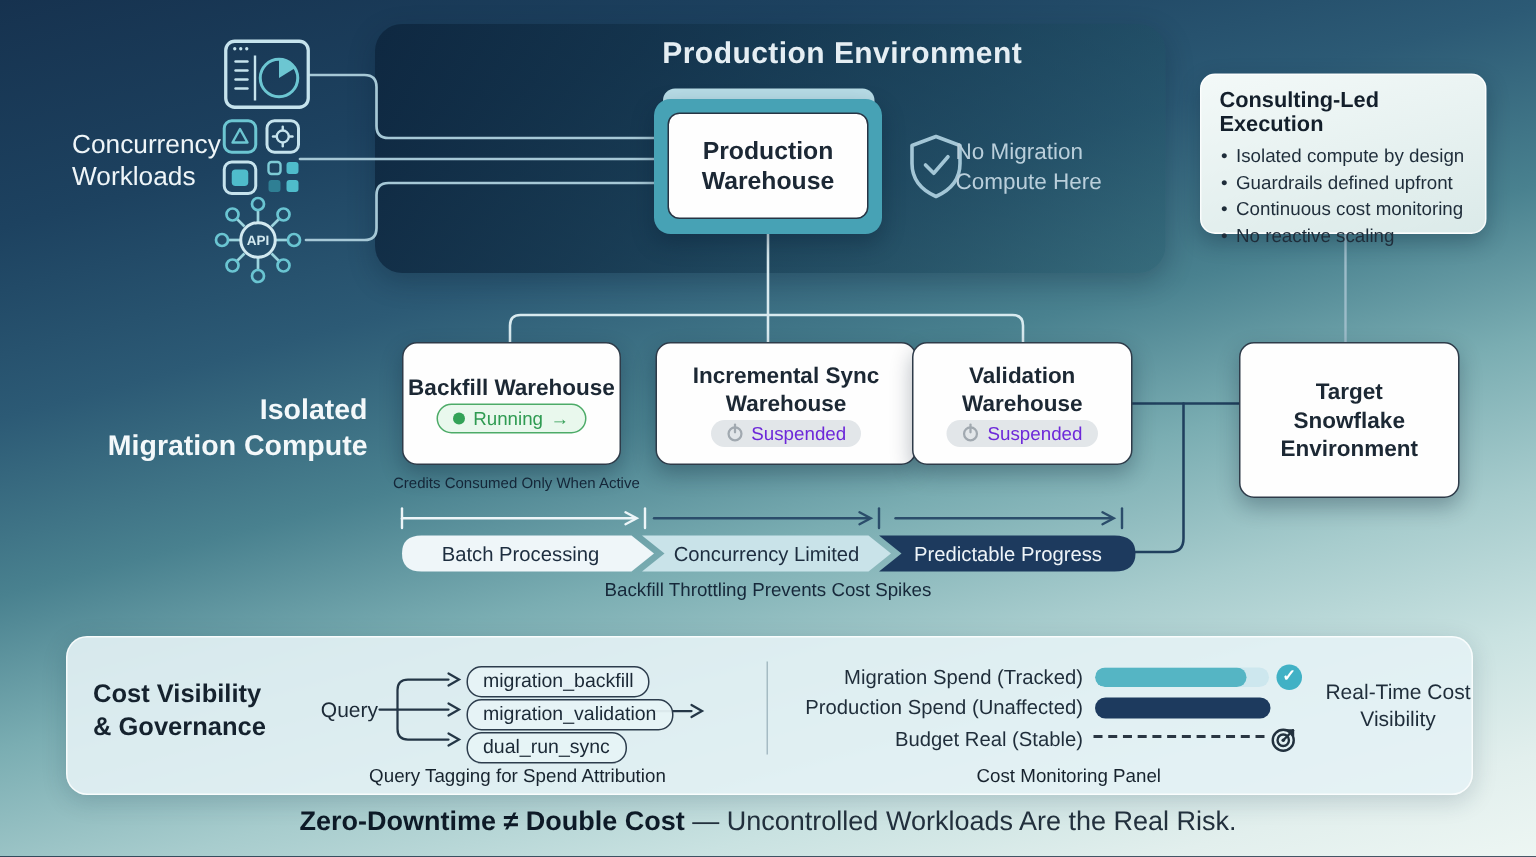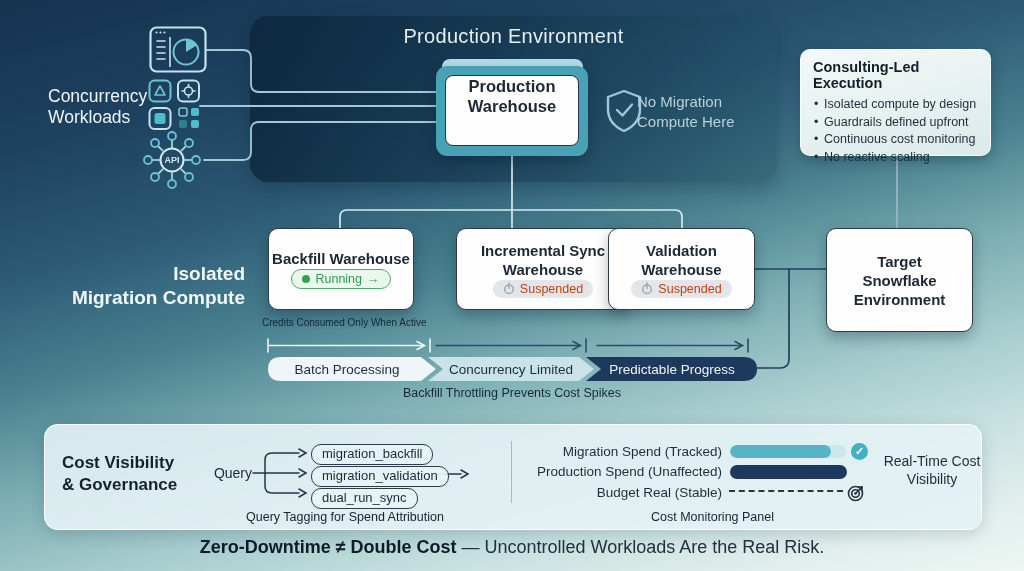--- a/index.html
+++ b/index.html
@@ -6,55 +6,55 @@
   .stage{
     position:relative;width:1024px;height:571px;overflow:hidden;
     font-family:"Liberation Sans",sans-serif;
     background:linear-gradient(165deg,#16324f 0%,#1d4260 18%,#2c5a75 33%,#49818f 47%,#7aadb2 59%,#a7cccd 71%,#c9e2e1 82%,#e2efed 92%,#edf6f3 100%);
   }
   .abs{position:absolute;}
   
   .env-panel{left:250px;top:16px;width:527px;height:166px;border-radius:18px;
     background:linear-gradient(100deg,rgba(12,36,60,.82),rgba(18,52,74,.6) 50%,rgba(30,80,98,.4));
     box-shadow:0 6px 18px rgba(8,25,45,.25);}
-  .env-title{left:250px;top:25px;width:527px;text-align:center;font-size:20px;font-weight:400;
-    color:#e5eef3;letter-spacing:.3px;}
+  .env-title{left:250px;top:25px;width:527px;text-align:center;font-size:20px;font-weight:700;
+    color:#e5eef3;letter-spacing:.3px;padding-left:48px;}
   .workloads-label{left:48px;top:86px;width:104px;font-size:17.5px;line-height:21px;color:#eef5f8;font-weight:500;}
   
   .pw-tab{left:442px;top:59px;width:141px;height:22px;border-radius:8px;background:#b7dce6;}
   .pw-frame{left:436px;top:66px;width:152px;height:90px;border-radius:11px;background:#47a2b5;
     box-shadow:0 6px 14px rgba(8,30,50,.35);}
   .pw-box{left:445px;top:75px;width:134px;height:71px;border-radius:8px;background:#fefefe;
-    border:1.5px solid #273444;display:flex;justify-content:center;
+    border:1.5px solid #273444;display:flex;align-items:center;justify-content:center;
     font-size:16.5px;font-weight:700;color:#1c2835;line-height:20px;text-align:center;box-sizing:border-box;}
   .shield-note{left:637px;top:92px;width:134px;font-size:15px;line-height:20px;color:#bacfdb;}
   
   .consult{left:800px;top:49px;width:191px;height:107px;border-radius:10px;box-sizing:border-box;
     background:linear-gradient(165deg,#f3f9f8,#dbeae9);border:1px solid rgba(255,255,255,.85);
     box-shadow:0 5px 14px rgba(10,30,50,.3);padding:9px 12px;}
   .consult-title{font-size:14.5px;font-weight:700;color:#131f2b;margin-bottom:5px;}
   .bullet{font-size:12.5px;color:#1f2d3a;line-height:17.5px;padding-left:11px;position:relative;}
   .bullet::before{content:"•";position:absolute;left:1px;}
   
   .iso-label{left:38px;top:262px;width:207px;text-align:right;font-size:19px;font-weight:600;
     color:#f3f8fa;line-height:24px;white-space:pre-line;}
   .wh{background:#fefefe;border:1.5px solid #2e3b49;border-radius:10px;
     box-shadow:0 6px 14px rgba(10,28,46,.3);display:flex;flex-direction:column;align-items:center;
     justify-content:center;gap:1px;box-sizing:border-box;}
   .wh1{left:268px;top:228px;width:146px;height:82px;}
-  .wh2{left:456px;top:228px;width:174px;height:82px;}
+  .wh2{left:437px;top:228px;width:174px;height:82px;}
   .wh3{left:608px;top:228px;width:147px;height:82px;}
   .wh4{left:826px;top:228px;width:147px;height:104px;}
   .wh-name{font-size:15px;font-weight:700;color:#1c2834;line-height:19px;text-align:center;}
   .wh4 .wh-name{width:106px;}
   .pill{display:flex;align-items:center;gap:5px;border-radius:11px;padding:2px 10px;
     font-size:12.5px;font-weight:500;}
   .running{background:#e9f8ed;border:1.5px solid #4dab68;color:#2f9b52;}
   .dot{width:8px;height:8px;border-radius:50%;background:#33a257;}
-  .suspended{background:#e2e6e9;color:#c2410c;}
+  .suspended{background:#e2e6e9;color:#6d28d9;}
   .credits-note{left:262px;top:317px;width:500px;text-align:left;font-size:10px;font-weight:500;color:#142638;}
   .ph{top:358px;height:23px;line-height:23px;text-align:center;font-size:13.5px;font-weight:500;}
   .ph1{left:272px;width:150px;color:#1d2d3f;}
   .ph2{left:441px;width:140px;color:#1d2d3f;}
   .ph3{left:600px;width:144px;color:#eef4f8;}
   .throttle-note{left:262px;top:386px;width:500px;text-align:center;font-size:12.5px;font-weight:500;color:#16283a;}
   
   .bottom-panel{left:44px;top:424px;width:938px;height:106px;border-radius:14px;
     background:rgba(228,242,245,.9);border:1px solid rgba(255,255,255,.8);
     box-shadow:0 4px 16px rgba(15,45,65,.18);box-sizing:border-box;}

